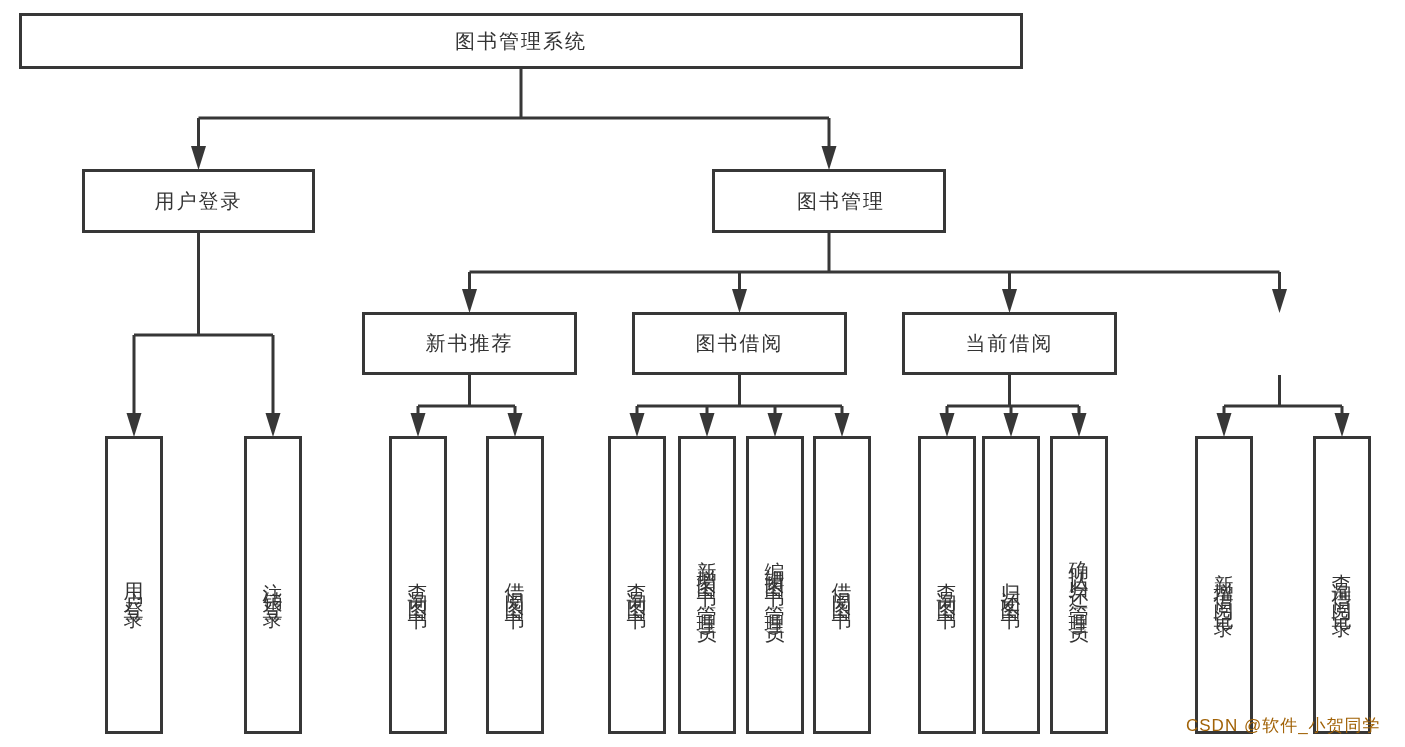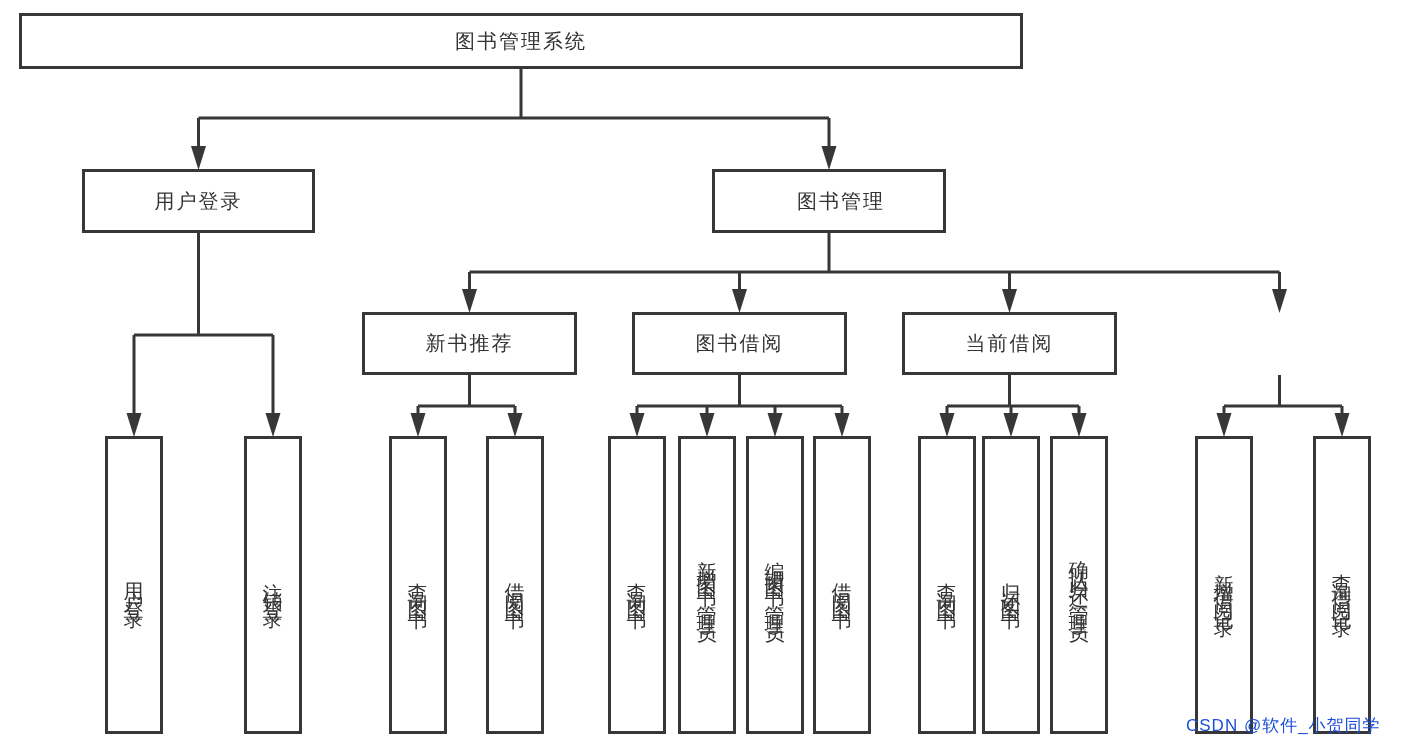--- a/index.html
+++ b/index.html
@@ -25,21 +25,21 @@
     top:436px;width:58px;height:298px;font-size:20px;line-height:1.1;
     writing-mode:vertical-rl;text-orientation:mixed;letter-spacing:9px;
   }
   .lf-1{left:105px;} .lf-2{left:244px;}
   .lf-3{left:389px;} .lf-4{left:486px;}
   .lf-5{left:608px;} .lf-6{left:678px;} .lf-7{left:746px;} .lf-8{left:813px;}
   .lf-9{left:918px;} .lf-10{left:982px;} .lf-11{left:1050px;}
   .lf-12{left:1195px;} .lf-13{left:1313px;}
   .watermark{
     position:absolute;left:1186px;top:714px;font-size:17px;letter-spacing:1px;
-    color:#1d4ed8;white-space:nowrap;z-index:5;
+    color:#a16207;white-space:nowrap;z-index:5;
   }
 </style>
 </head>
 <body>
 
 <div class="canvas">
 
   <svg class="edges" viewBox="0 0 1405 747" xmlns="http://www.w3.org/2000/svg">
     <g>
       <path d="M521,69 V118 M198.5,118 H829 M198.5,118 V156 M829,118 V156"></path>

